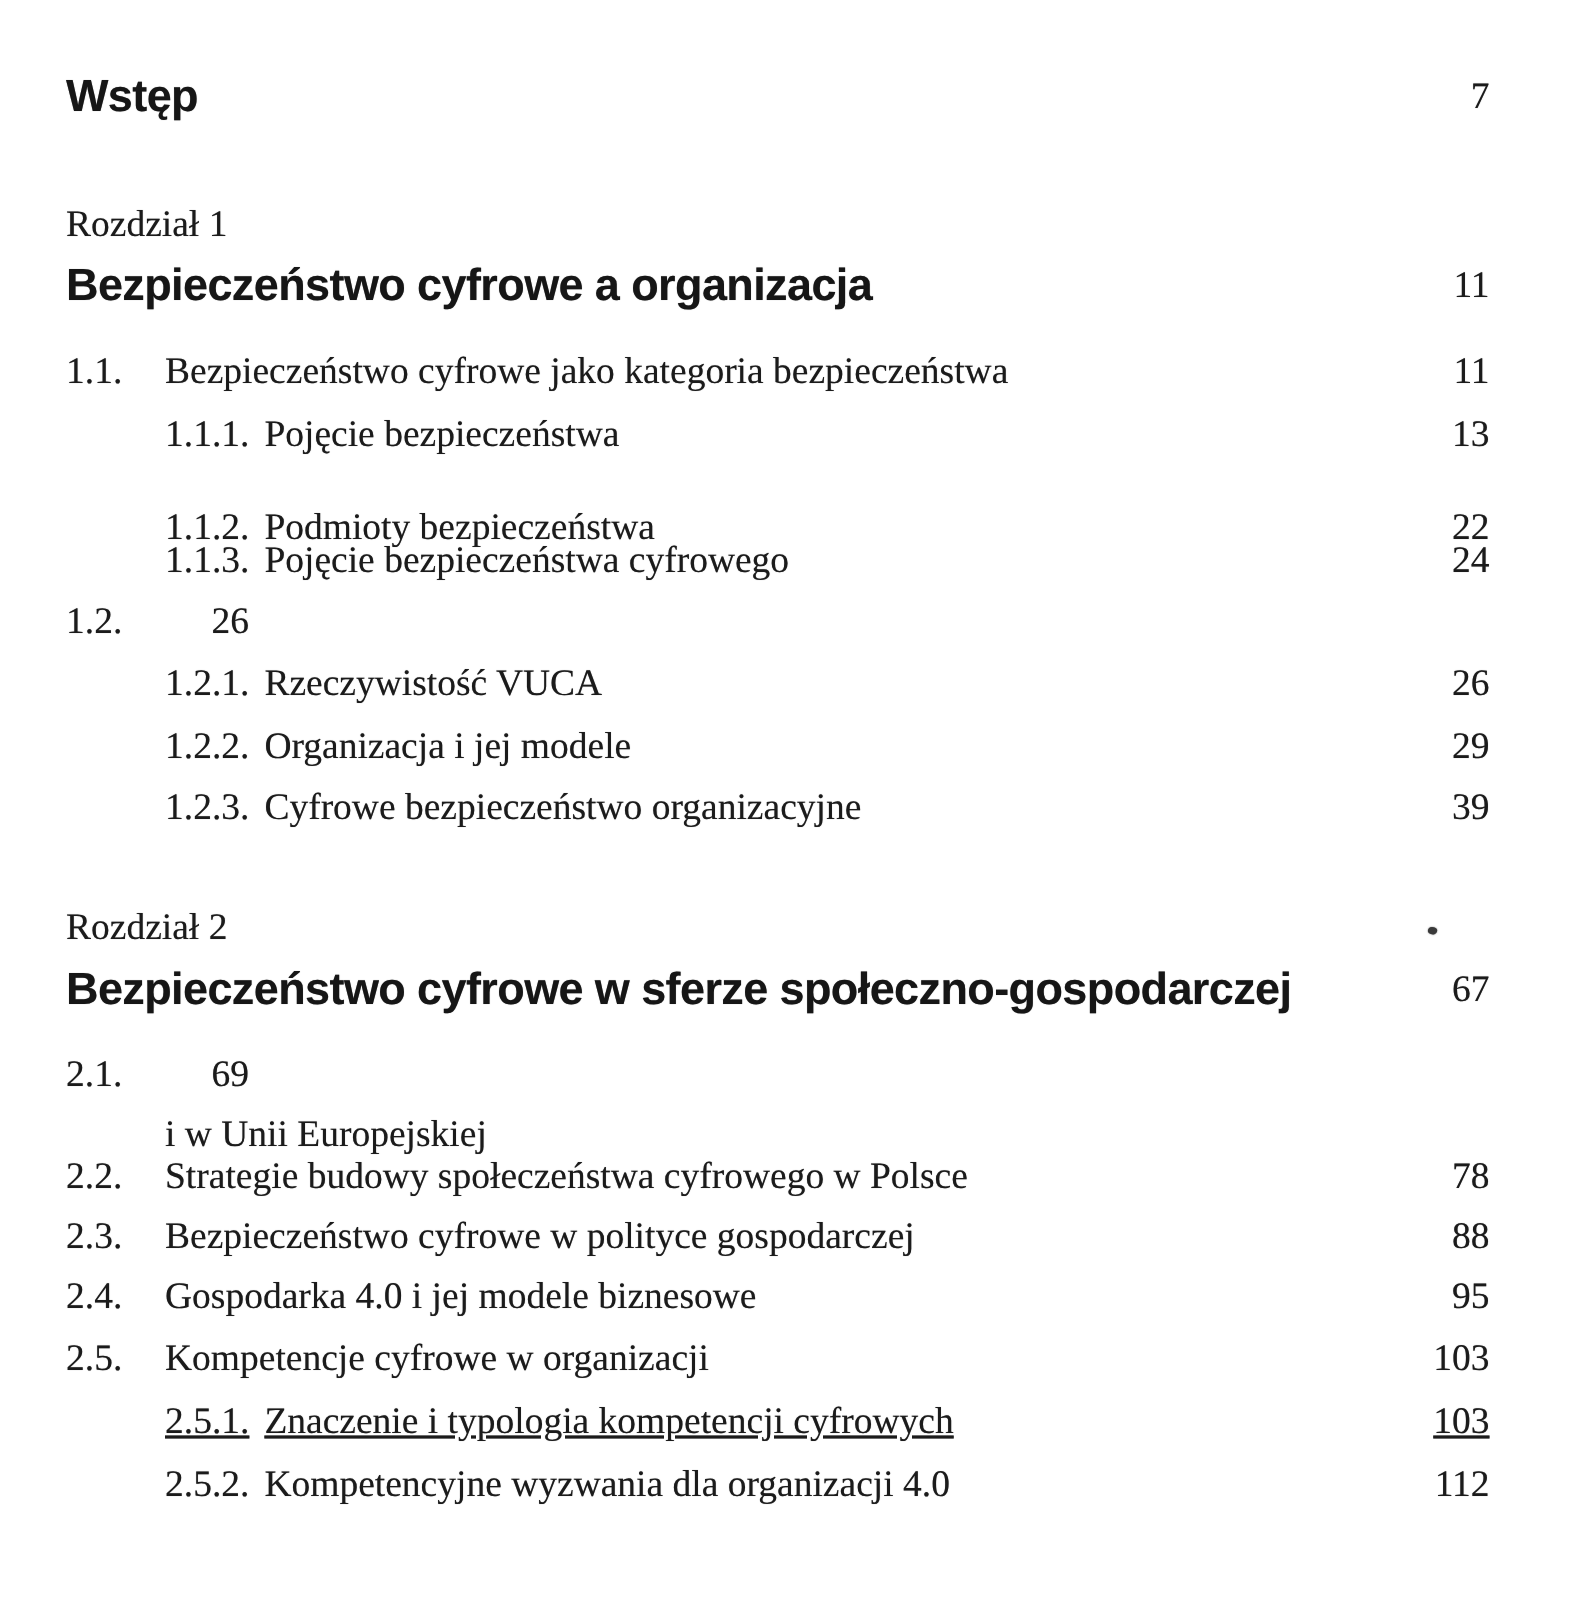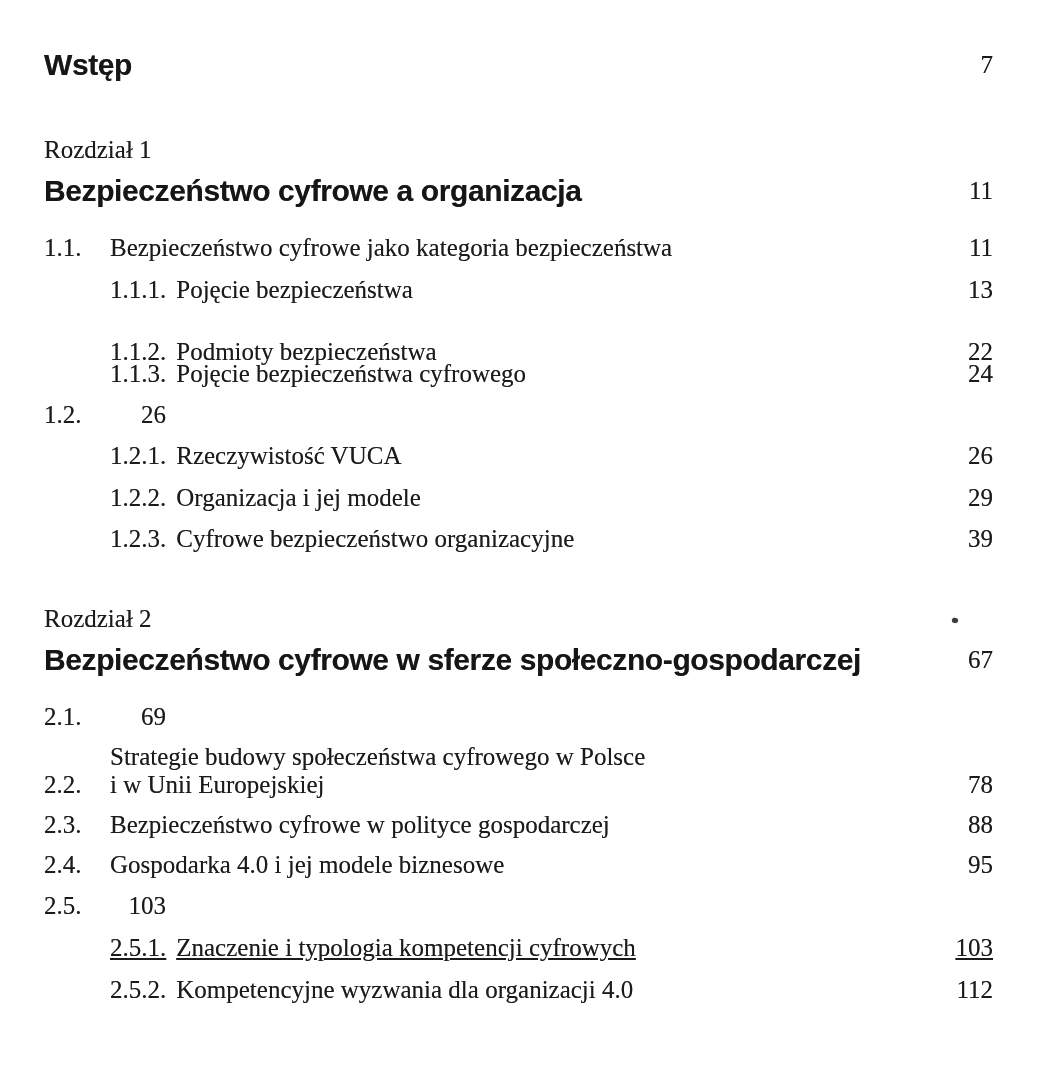--- a/index.html
+++ b/index.html
@@ -153,37 +153,38 @@
         <span class="label">Bezpieczeństwo cyfrowe w sferze społeczno-gospodarczej</span>
         <span class="page">67</span>
       </div>
       <div class="row section" style="top: 703px;">
         <span class="num">2.1.</span>
         <span class="page">69</span>
       </div>
       <div class="row section bottom-align" style="top: 743px;">
         <span class="num">2.2.</span>
         <span class="label">
+          <div>i w Unii Europejskiej</div>
           <div>Strategie budowy społeczeństwa cyfrowego w Polsce</div>
-          <div>i w Unii Europejskiej</div>
         </span>
         <span class="page">78</span>
       </div>
       <div class="row section" style="top: 811px;">
         <span class="num">2.3.</span>
         <span class="label">Bezpieczeństwo cyfrowe w polityce gospodarczej</span>
         <span class="page">88</span>
       </div>
       <div class="row section" style="top: 851px;">
         <span class="num">2.4.</span>
         <span class="label">Gospodarka 4.0 i jej modele biznesowe</span>
         <span class="page">95</span>
       </div>
       <div class="row section" style="top: 892px;">
         <span class="num">2.5.</span>
+        <span class="label">Kompetencje cyfrowe w organizacji</span>
         <span class="page">103</span>
       </div>
       <div class="row subsection" style="top: 934px; text-decoration: underline;">
         <span class="indent"></span>
         <span class="num">2.5.1.</span>
         <span class="label">Znaczenie i typologia kompetencji cyfrowych</span>
         <span class="page">103</span>
       </div>
       <div class="row subsection" style="top: 976px;">
         <span class="indent"></span>

